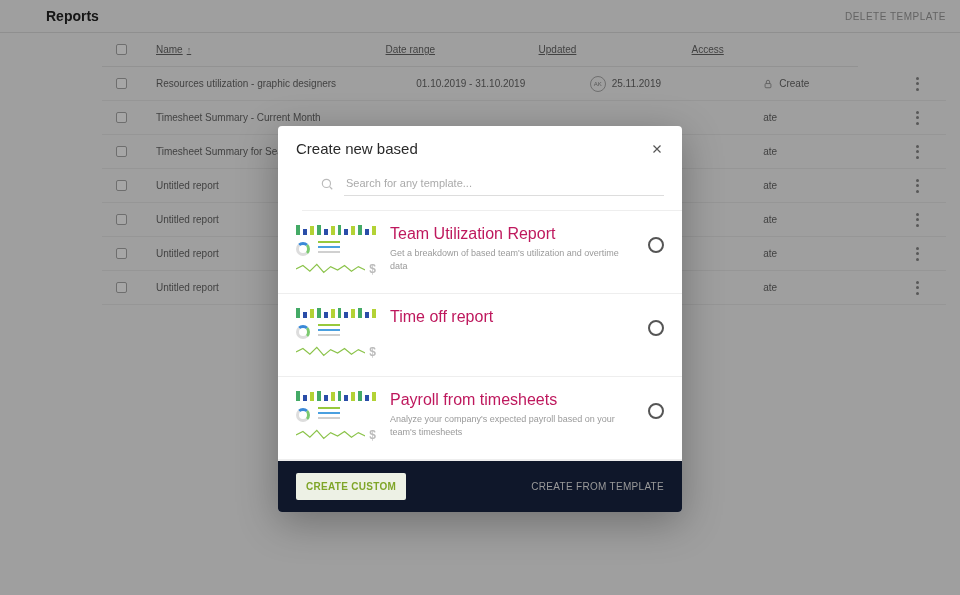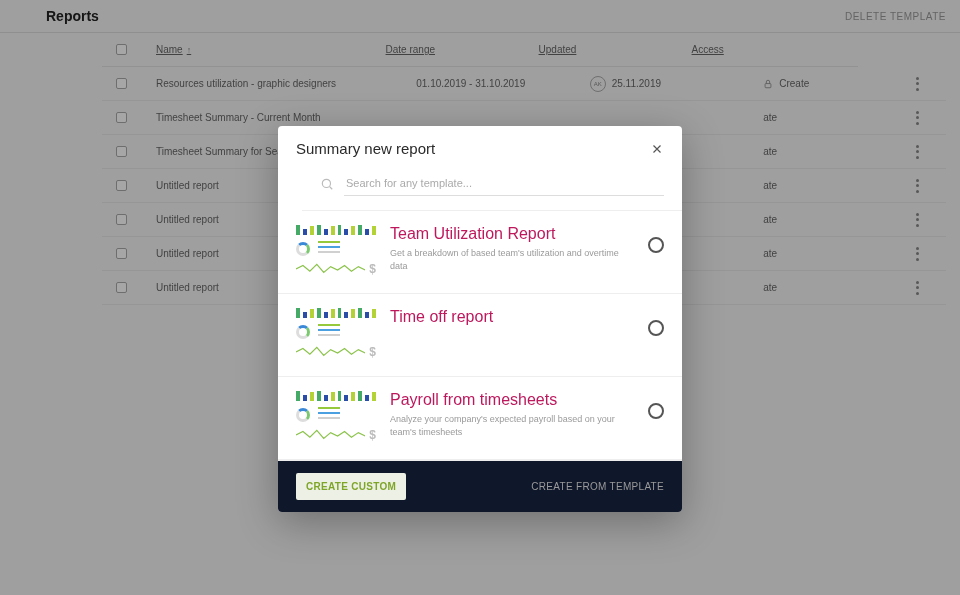--- a/index.html
+++ b/index.html
@@ -201,21 +201,21 @@
           <span></span>
           <span></span>
         </div>
       </div>
   </div>
 </div>
 
 <div class="overlay">
   <div class="modal">
     <div class="modal-header">
-      <div class="modal-title">Summary new report</div>
+      <div class="modal-title">Create new based</div>
       <svg class="close-btn" viewBox="0 0 24 24" fill="none" stroke="#555" stroke-width="2">
           <path d="M18 6 6 18M6 6l12 12"></path>
         </svg>
     </div>
     <div class="search-row">
       <svg class="search-icon" viewBox="0 0 24 24" fill="none" stroke="#bbb" stroke-width="2">
           <circle cx="11" cy="11" r="7"></circle>
           <path d="m21 21-4.3-4.3"></path>
         </svg>
       <input class="search-input" placeholder="Search for any template..." style="">

